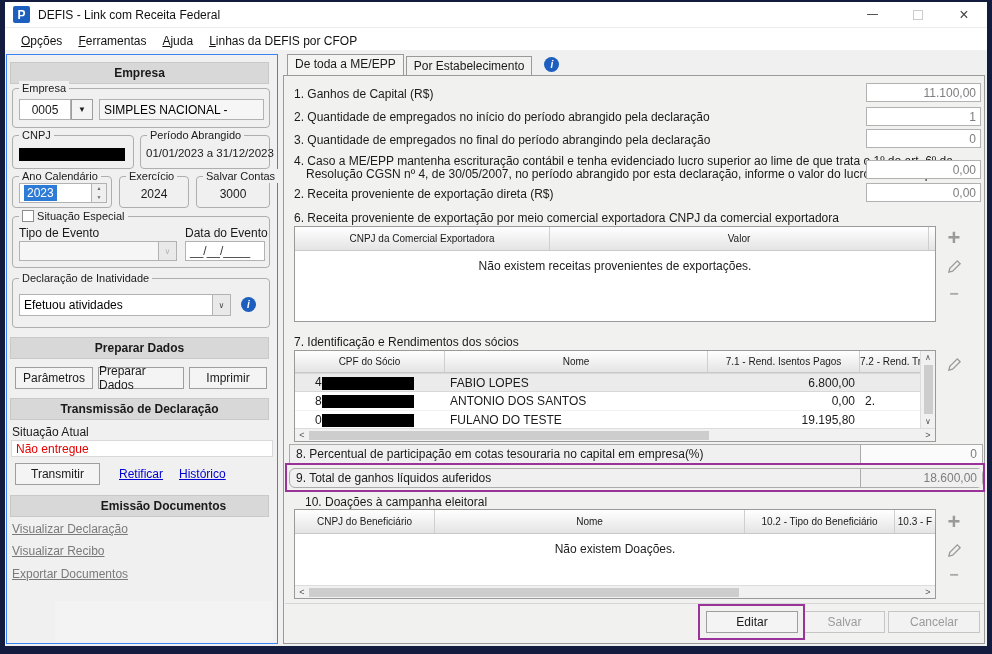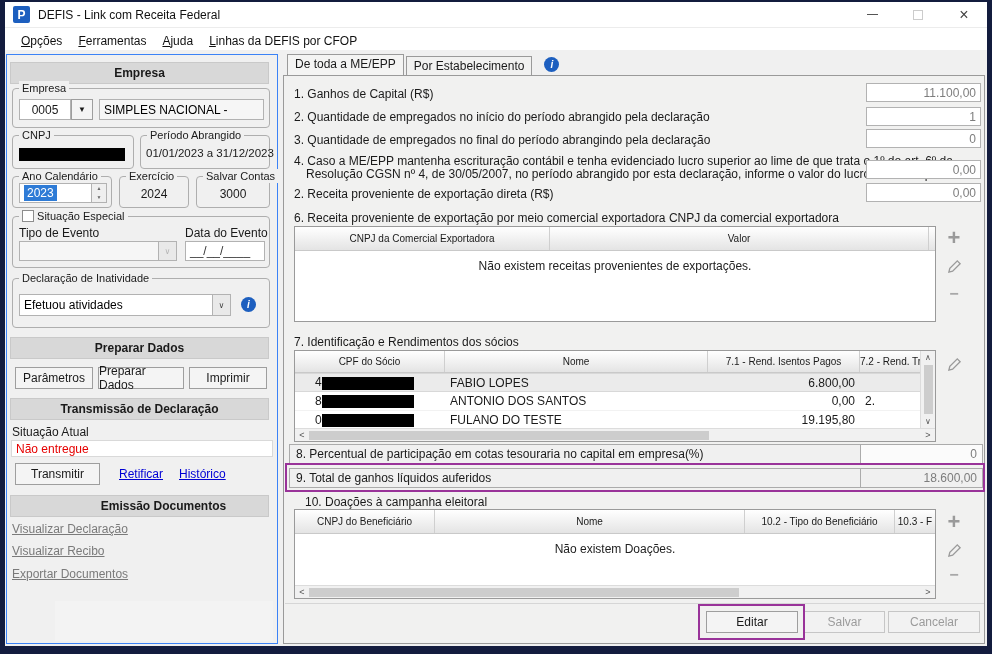--- a/index.html
+++ b/index.html
@@ -264,21 +264,21 @@
          <svg width="15" height="15" viewBox="0 0 16 16">
                 <path d="M11 2 L14 5 L6 13 L2 14 L3 10 Z" fill="none" stroke="#9a9a9a" stroke-width="1.4"></path>
               </svg>
        </div>
 
        <div class="numrow" style="left:5px;top:368px;width:694px;height:20px;">
          <span class="nlabel">8. Percentual de participação em cotas tesouraria no capital em empresa(%)</span>
          <span class="nval">0</span>
        </div>
 
-       <div class="numrow" style="left:5px;top:392px;width:694px;height:20px;">
+       <div class="numrow" style="left:5px;top:392px;width:694px;height:20px;border-radius:6px;">
          <span class="nlabel">9. Total de ganhos líquidos auferidos</span>
          <span class="nval gray">18.600,00</span>
        </div>
        <div class="annot" style="left:1px;top:387px;width:700px;height:29px;"></div>
 
        <span class="lbl" style="left:21px;top:419px;">10. Doações à campanha eleitoral</span>
 
        <div class="tbl" style="left:10px;top:433px;width:642px;height:90px;">
          <div class="thead" style="width:100%;height:24px;">
            <div class="th" style="width:140px;line-height:23px;">CNPJ do Beneficiário</div>

